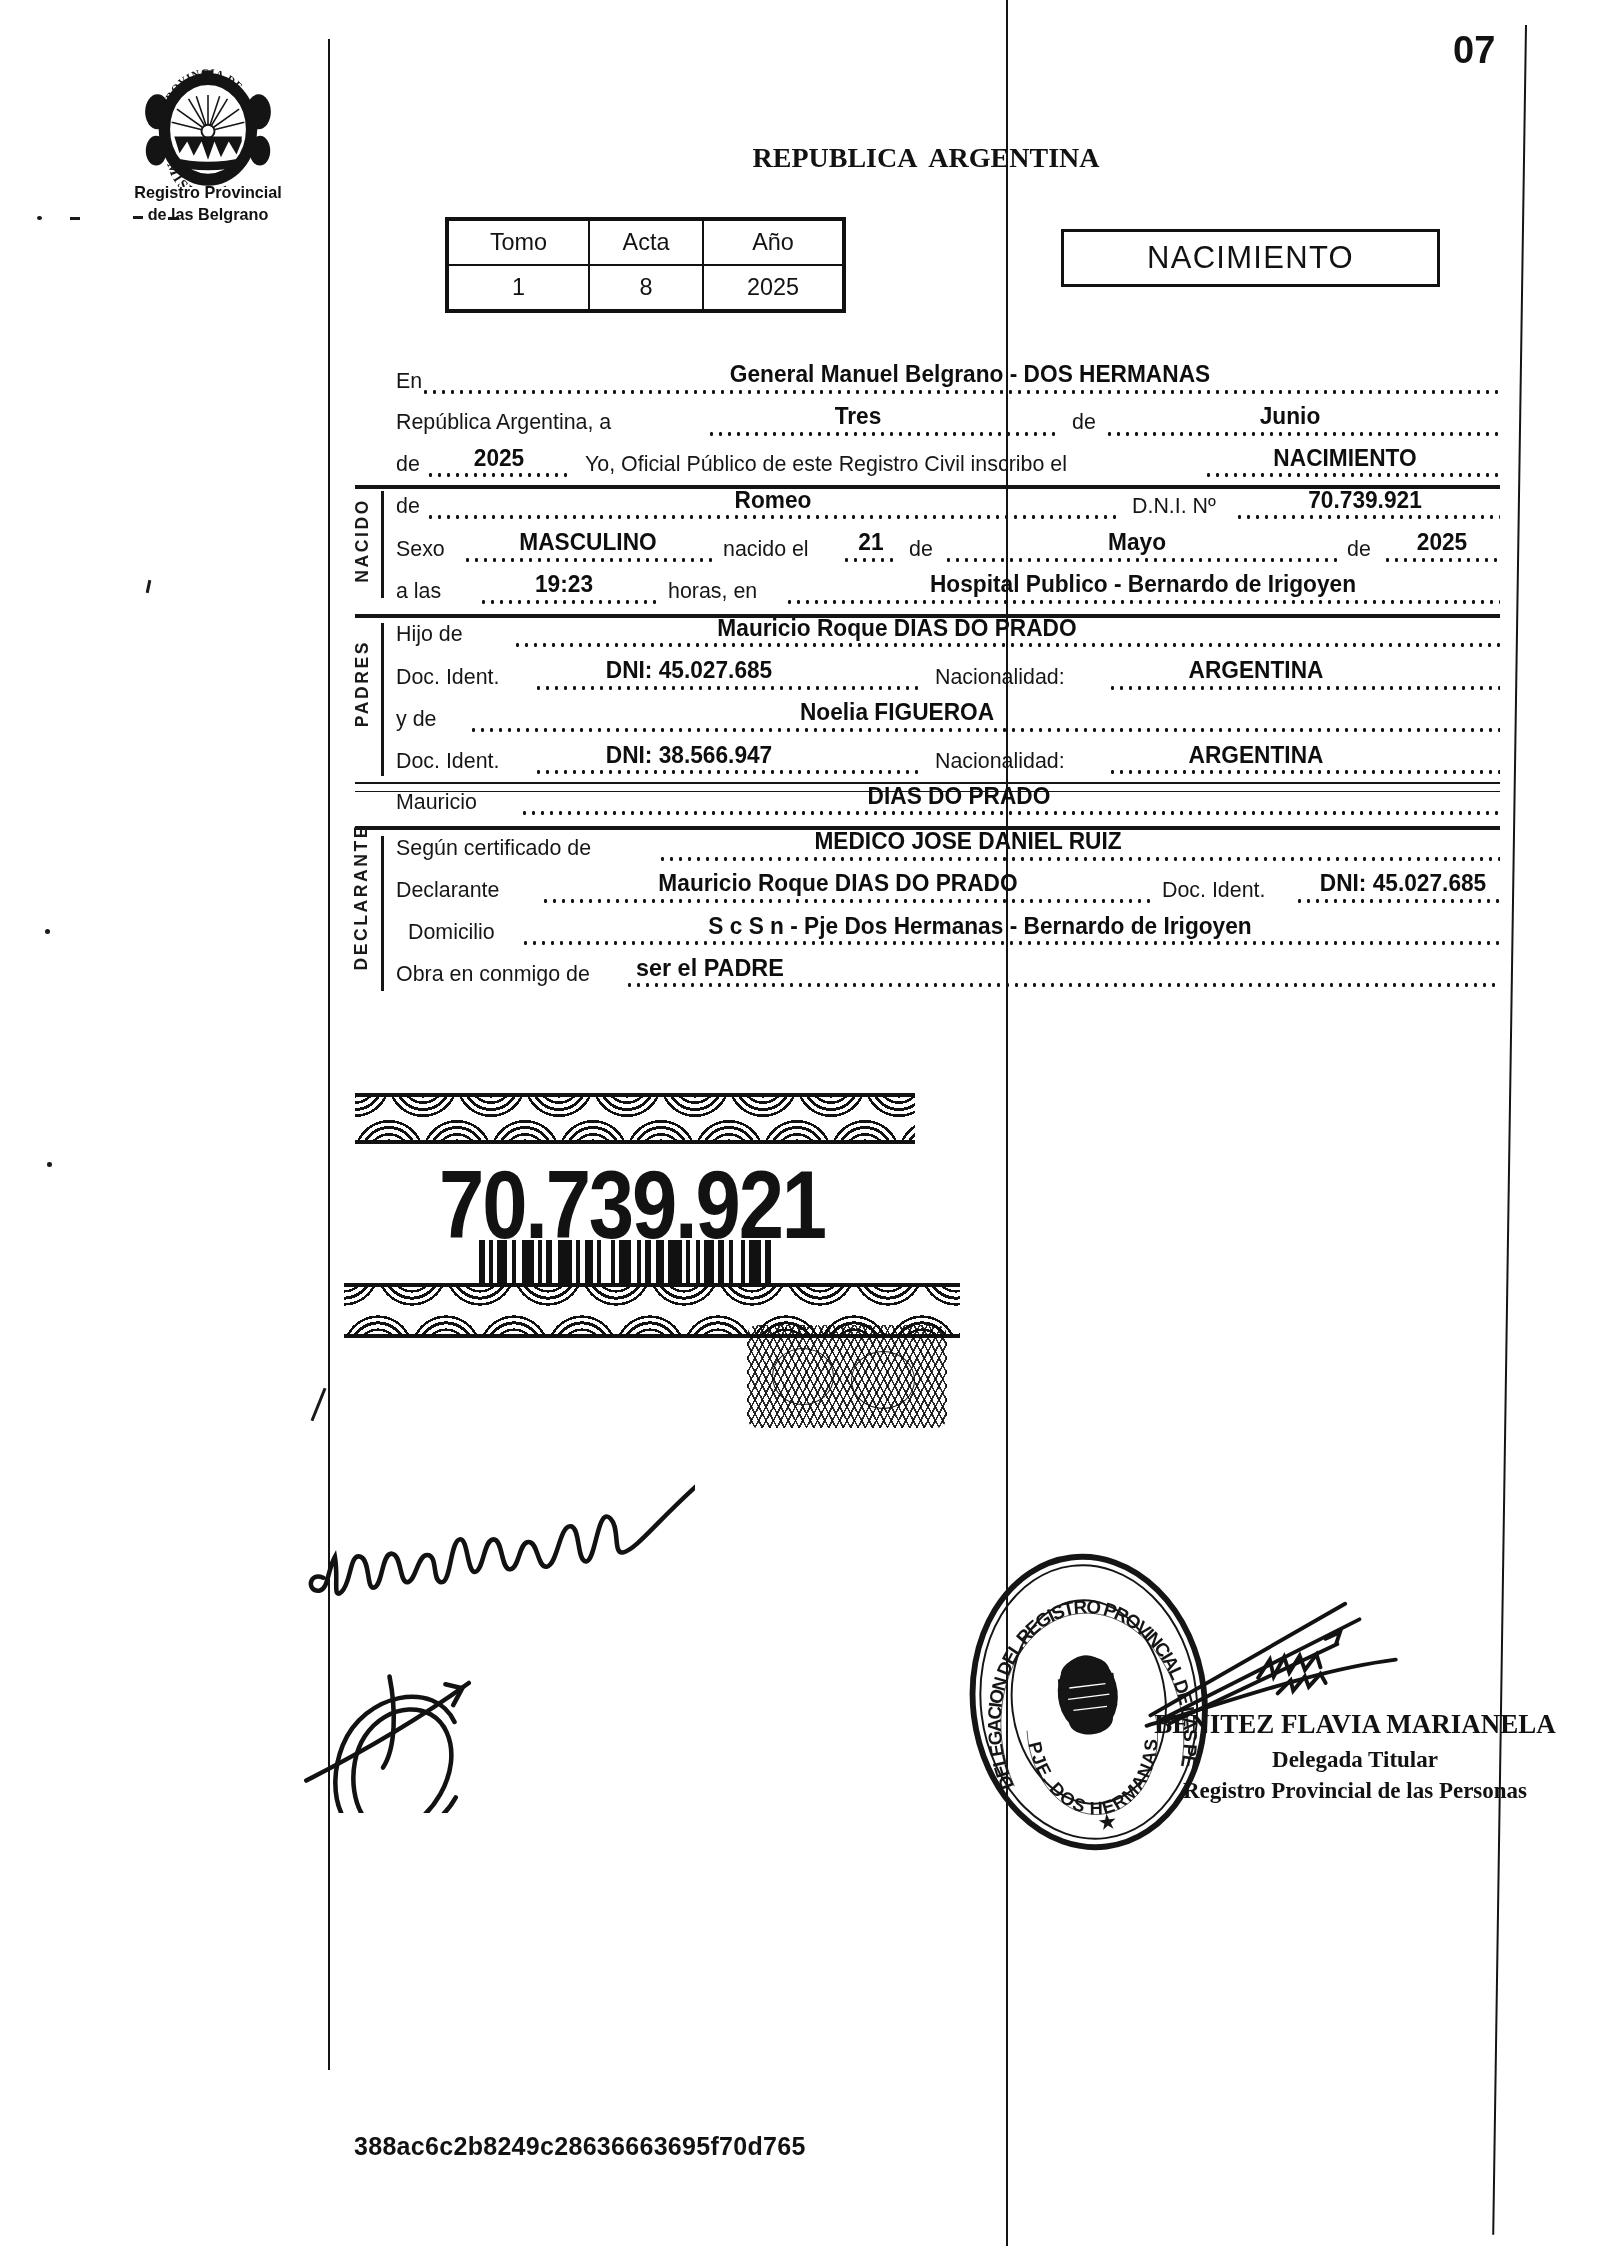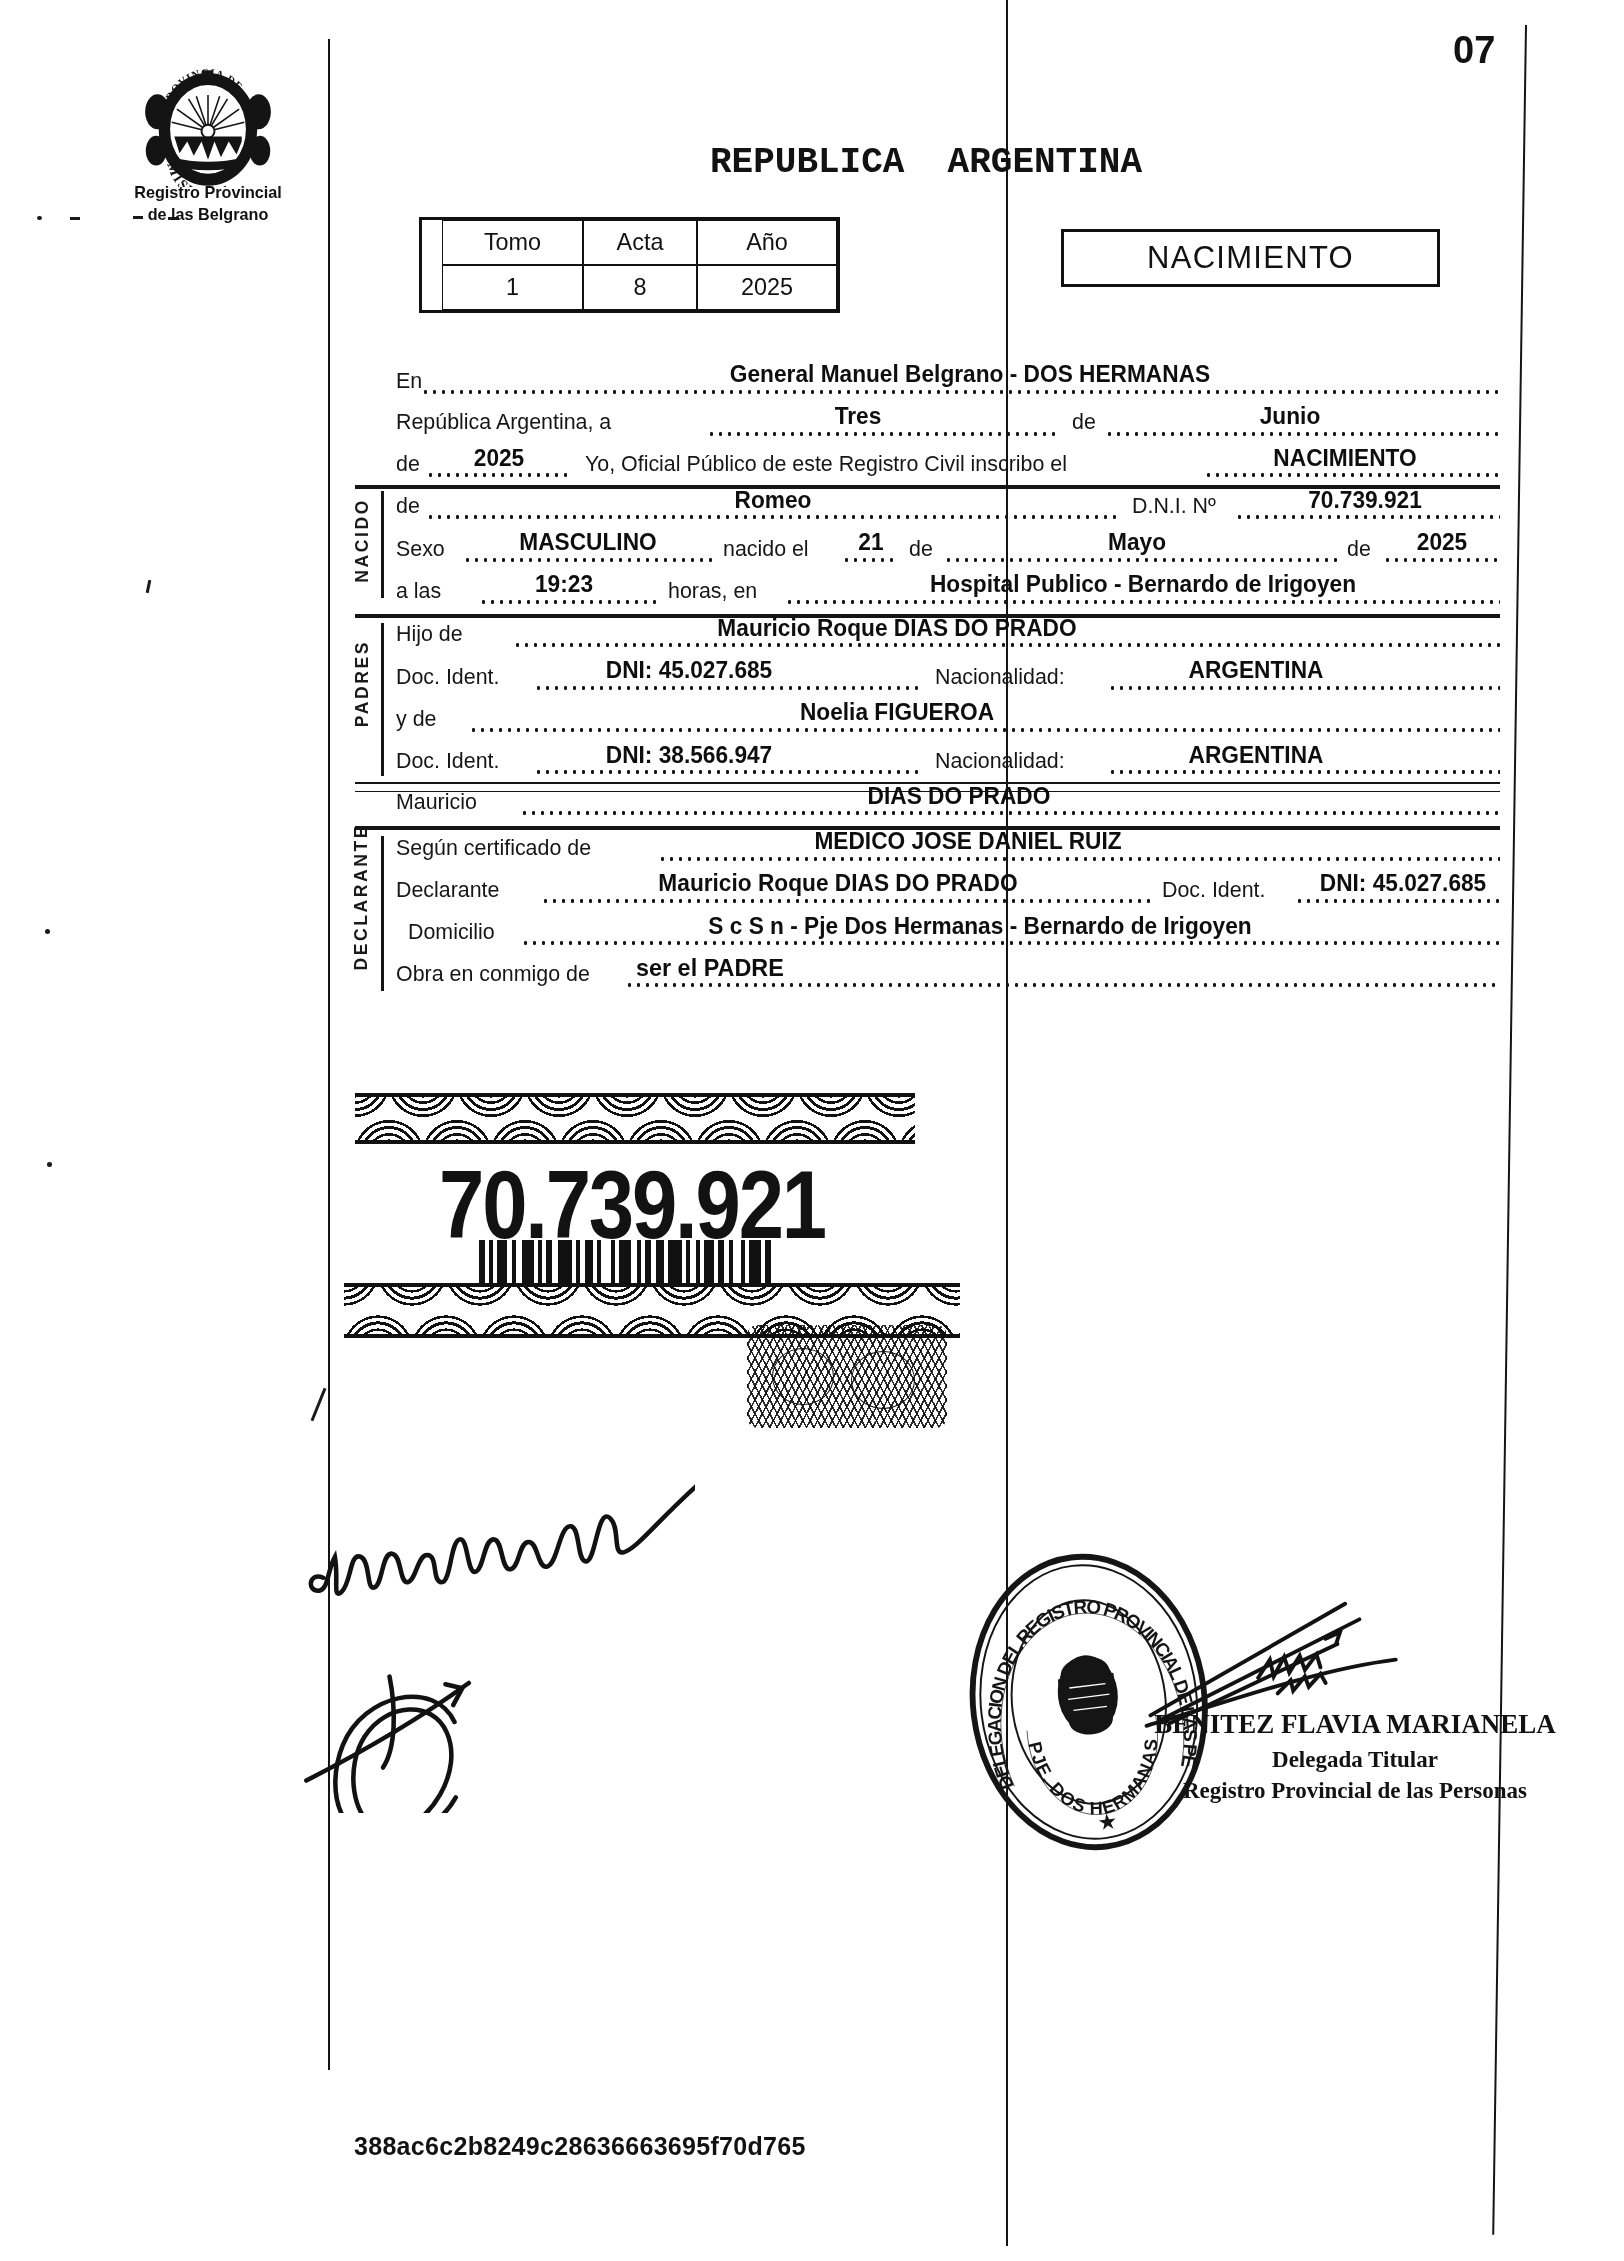--- a/index.html
+++ b/index.html
@@ -15,23 +15,23 @@
         background-image:radial-gradient(circle closest-side,#141414 86%,transparent);
         background-size:9px 3.9px;background-repeat:repeat-x;}
   .hline{position:absolute;left:355px;width:1145px;height:3.9px;background:#151515;}
   .hline.dbl{height:7.1px;background:none;border-top:2.6px solid #151515;border-bottom:1.9px solid #151515;}
   .vlabel{position:absolute;font-weight:bold;font-size:17.5px;letter-spacing:2.6px;
           writing-mode:vertical-rl;transform:rotate(180deg);color:#1a1a1a;}
   .vbar{position:absolute;left:381px;width:2.6px;background:#151515;}
   
   .corner-num{position:absolute;left:1453px;top:29px;font-size:38px;font-weight:bold;}
   .doc-title{position:absolute;left:926px;top:142px;transform:translateX(-50%);
-             font-family:Liberation Mono, monospace;font-weight:bold;font-size:36px;white-space:pre;}
-  .acta-table{position:absolute;left:419px;top:217px;border:3.2px solid #111;
-              display:grid;grid-template-columns:141px 114px 140px;grid-auto-rows:45px;padding-left:20px;}
+             font-family:Liberation Serif, serif;font-weight:bold;font-size:28px;white-space:pre;}
+  .acta-table{position:absolute;left:445px;top:217px;border:3.2px solid #111;
+              display:grid;grid-template-columns:141px 114px 140px;grid-auto-rows:45px;}
   .acta-table .cell{border:1.9px solid #111;display:flex;align-items:center;justify-content:center;
                     font-size:23.4px;}
   .type-box{position:absolute;left:1061px;top:229px;width:373px;height:52px;border:3.2px solid #111;
             display:flex;align-items:center;justify-content:center;font-size:31px;letter-spacing:1.3px;}
   .emblem-caption{position:absolute;left:208px;transform:translateX(-50%);
                   font-weight:bold;font-size:16.2px;white-space:nowrap;}
   
   .closing-line{position:absolute;left:404px;width:1079px;font-weight:bold;font-size:24px;
                 line-height:36px;word-spacing:5.8px;white-space:pre;}
   

